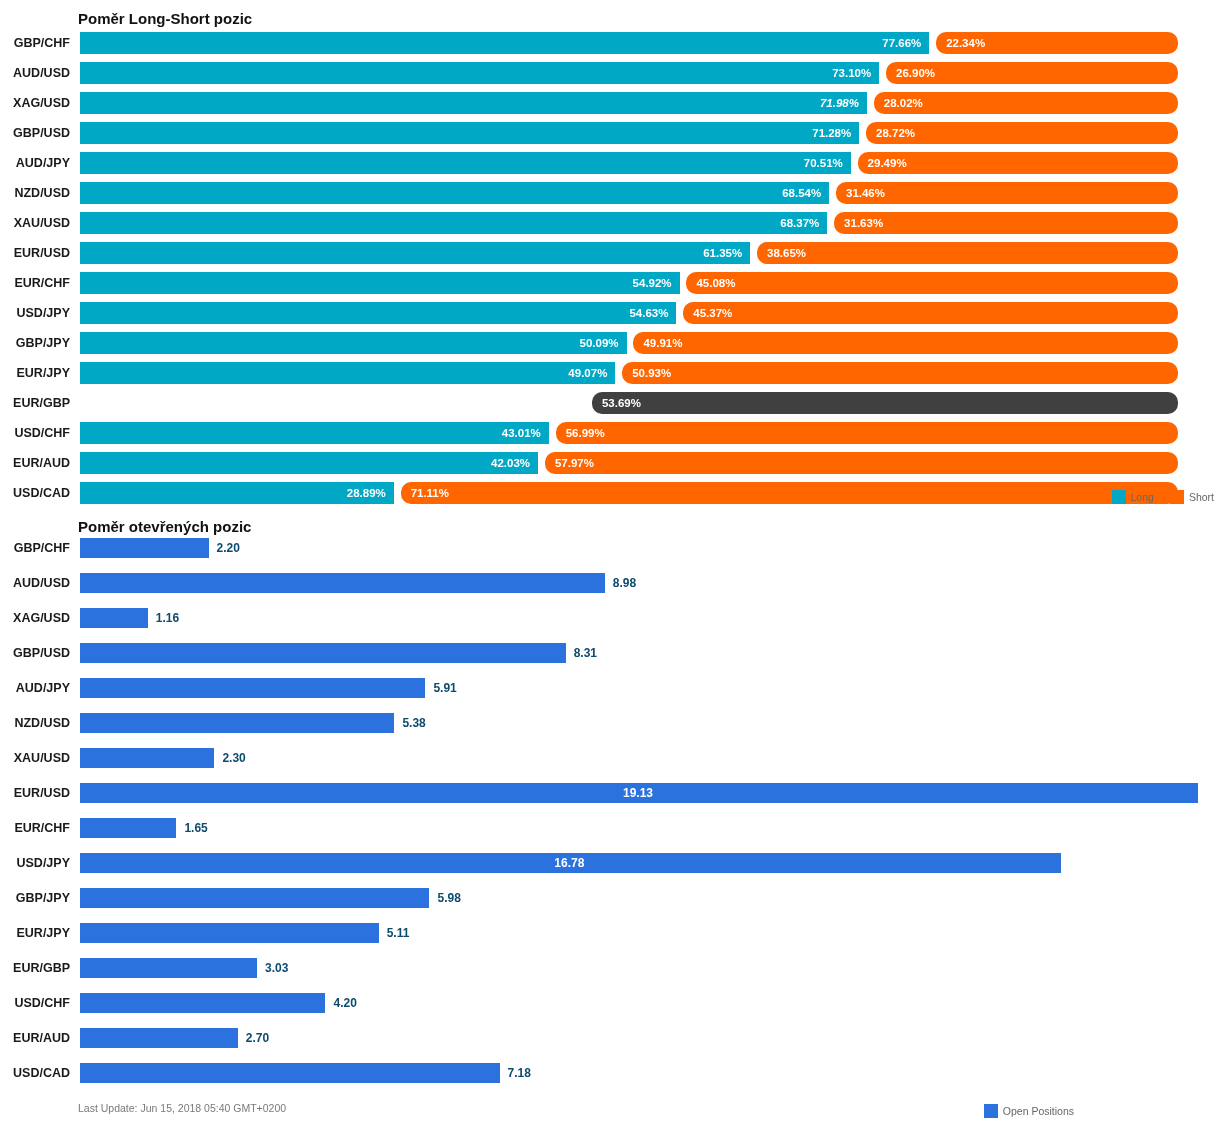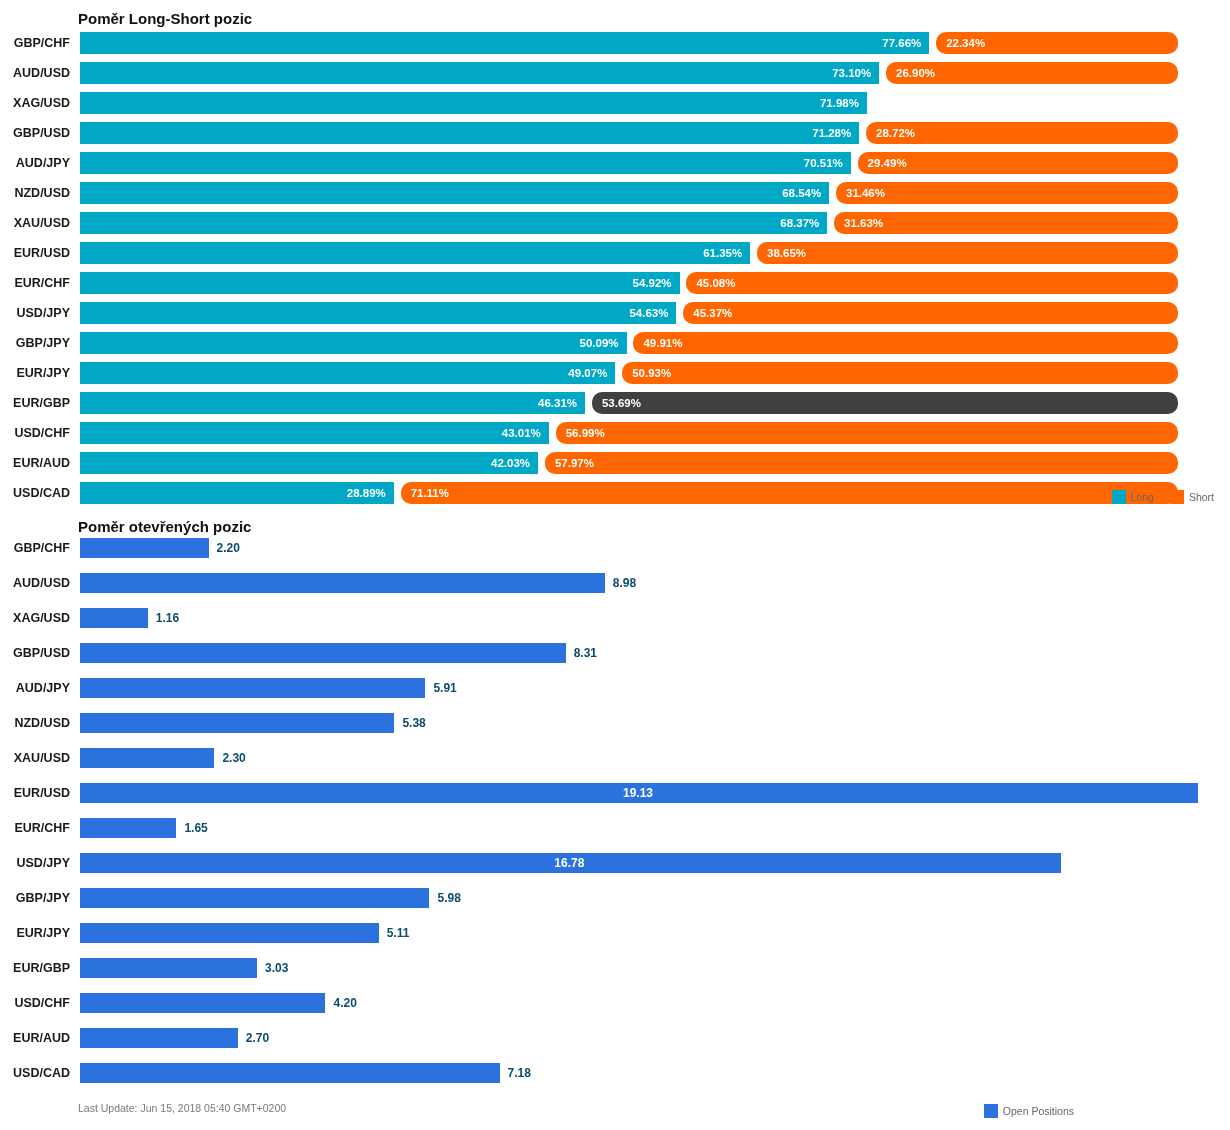--- a/index.html
+++ b/index.html
@@ -187,22 +187,25 @@
             <span>73.10%</span>
           </div>
           <div class="ls-seg short" style="width: 26.59%; background: rgb(255, 102, 0);">
             <span>26.90%</span>
           </div>
         </div>
       </div>
       <div class="ls-row">
         <div class="ls-label">XAG/USD</div>
         <div class="ls-track">
-          <div class="ls-seg long" style="width: 71.67%; background: rgb(0, 168, 198);">
+          <div class="ls-seg long" style="width: 71.67%; background: rgb(0, 168, 198); font-style: italic;">
             <span>71.98%</span>
+          </div>
+          <div class="ls-seg short" style="width: 27.71%; background: rgb(255, 102, 0);">
+            <span>28.02%</span>
           </div>
         </div>
       </div>
       <div class="ls-row">
         <div class="ls-label">GBP/USD</div>
         <div class="ls-track">
           <div class="ls-seg long" style="width: 70.97%; background: rgb(0, 168, 198);">
             <span>71.28%</span>
           </div>
           <div class="ls-seg short" style="width: 28.41%; background: rgb(255, 102, 0);">
@@ -294,23 +297,20 @@
             <span>49.07%</span>
           </div>
           <div class="ls-seg short" style="width: 50.62%; background: rgb(255, 102, 0);">
             <span>50.93%</span>
           </div>
         </div>
       </div>
       <div class="ls-row">
         <div class="ls-label">EUR/GBP</div>
         <div class="ls-track">
-          <div class="ls-seg long" style="width: 46%; background: rgb(0, 168, 198);">
-            <span>46.31%</span>
-          </div>
           <div class="ls-seg short" style="width: 53.38%; background: #404040; padding-left: 32px;">
             <span>53.69%</span>
           </div>
         </div>
       </div>
       <div class="ls-row">
         <div class="ls-label">USD/CHF</div>
         <div class="ls-track">
           <div class="ls-seg long" style="width: 42.7%; background: rgb(0, 168, 198);">
             <span>43.01%</span>

